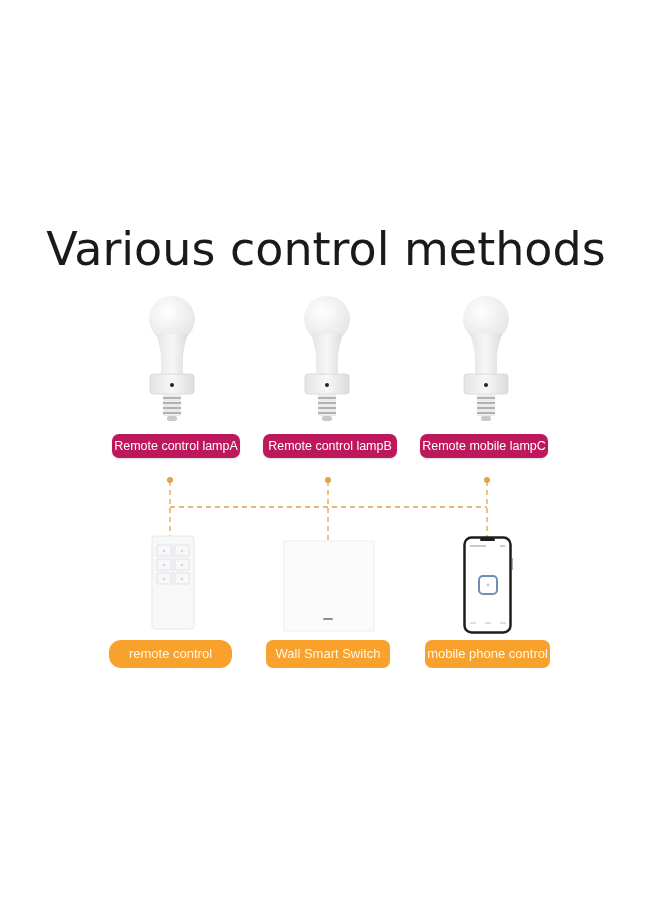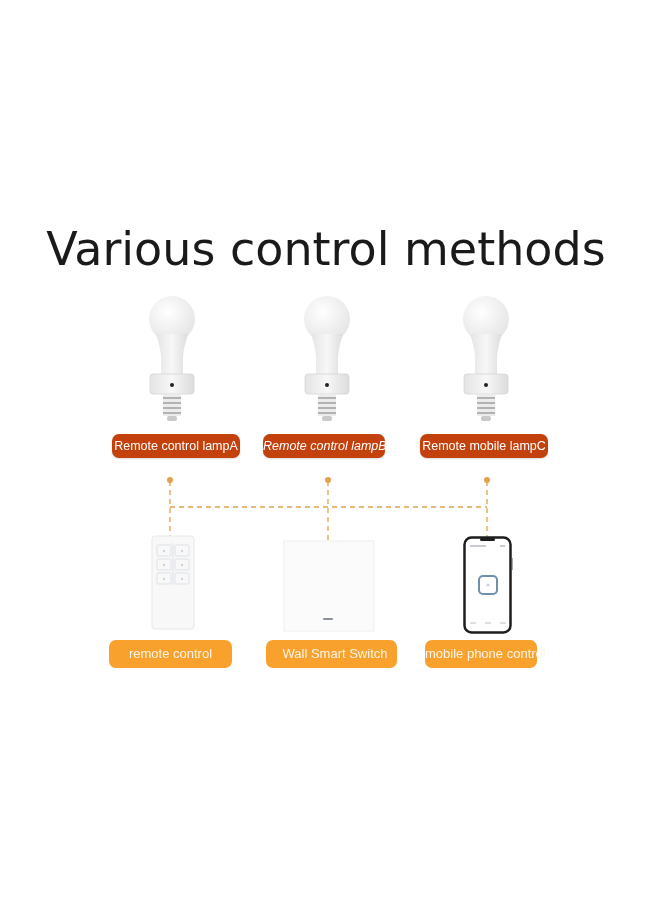--- a/index.html
+++ b/index.html
@@ -35,21 +35,21 @@
       position: absolute;
       height: 24px;
       line-height: 24px;
       border-radius: 7px;
       text-align: center;
       font-size: 12.5px;
       color: #ffffff;
       white-space: nowrap;
     }
     .pill.blue {
-      background: #c2410c;
+      background: #be185d;
       box-shadow: 0 1px 2px rgba(0,0,0,0.15);
     }
     .pill.orange {
       background: #f8a12c;
       height: 28px;
       line-height: 28px;
       font-size: 13px;
       color: #fff5e6;
     }
     .device {
@@ -137,21 +137,21 @@
   <g stroke="#9a9a9a" stroke-width="1.4">
     <line x1="21" y1="104" x2="39" y2="104"></line>
     <line x1="21" y1="109" x2="39" y2="109"></line>
     <line x1="21" y1="114" x2="39" y2="114"></line>
     <line x1="21" y1="119" x2="39" y2="119"></line>
   </g>
   <rect x="25" y="122" width="10" height="5" rx="2" fill="#c9c9c9"></rect>
 </svg>
 
 <div class="pill blue" style="left:112px; top:434px; width:128px;">Remote control lampA</div>
-<div class="pill blue" style="left:263px; top:434px; width:122px;font-style:italic;">Remote control lampB</div>
+<div class="pill blue" style="left:263px; top:434px; width:134px;">Remote control lampB</div>
 <div class="pill blue" style="left:420px; top:434px; width:128px;">Remote mobile lampC</div>
 
 <svg class="connector" width="660" height="900">
   <g stroke="#e0a24a" stroke-width="1.3" stroke-dasharray="5,4" fill="none">
     <line x1="170" y1="481" x2="170" y2="540"></line>
     <line x1="328" y1="481" x2="328" y2="540"></line>
     <line x1="487" y1="481" x2="487" y2="540"></line>
     <line x1="170" y1="507" x2="487" y2="507"></line>
   </g>
   <g fill="#e0a24a">
@@ -195,15 +195,15 @@
   <rect x="37" y="9" width="5" height="2" fill="#c7ccd3"></rect>
   <rect x="16" y="40" width="18" height="18" rx="4" fill="#ffffff" stroke="#6f8fb0" stroke-width="2"></rect>
   <circle cx="25" cy="49" r="1.5" fill="#c9d3de"></circle>
   <g fill="#dde1e6">
     <rect x="7" y="86" width="6" height="2"></rect>
     <rect x="22" y="86" width="6" height="2"></rect>
     <rect x="37" y="86" width="6" height="2"></rect>
   </g>
 </svg>
 
-<div class="pill orange" style="left:109px; top:640px; width:123px;">remote control</div>
-<div class="pill orange" style="left:266px; top:640px; width:124px;padding-left:7px;">Wall Smart Switch</div>
-<div class="pill orange" style="left:425px; top:640px; width:112px;">mobile phone control</div>
+<div class="pill orange" style="left:109px; top:640px; width:123px;border-radius:12px;">remote control</div>
+<div class="pill orange" style="left:266px; top:640px; width:124px;">Wall Smart Switch</div>
+<div class="pill orange" style="left:425px; top:640px; width:125px;">mobile phone control</div>
 
 </body></html>

